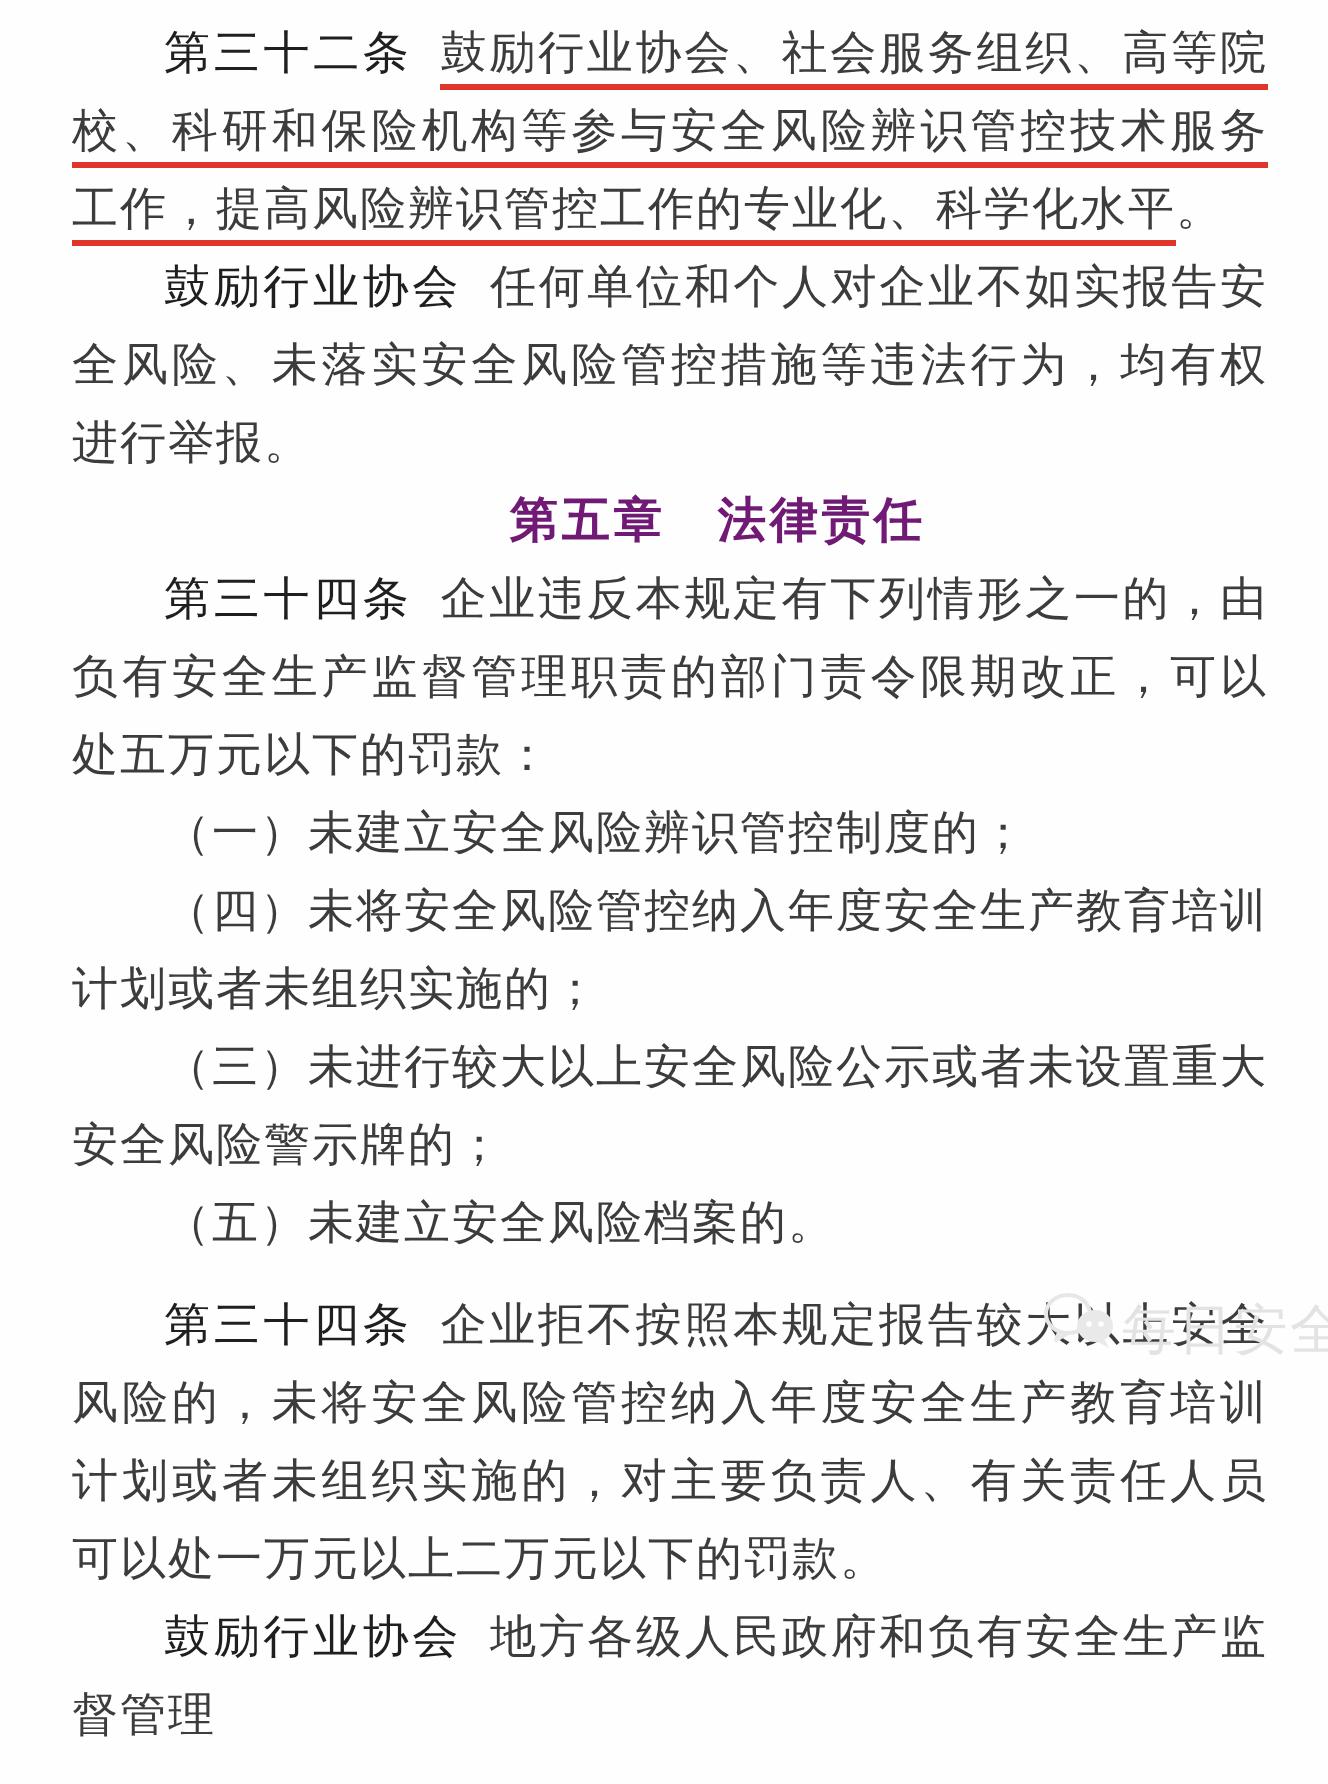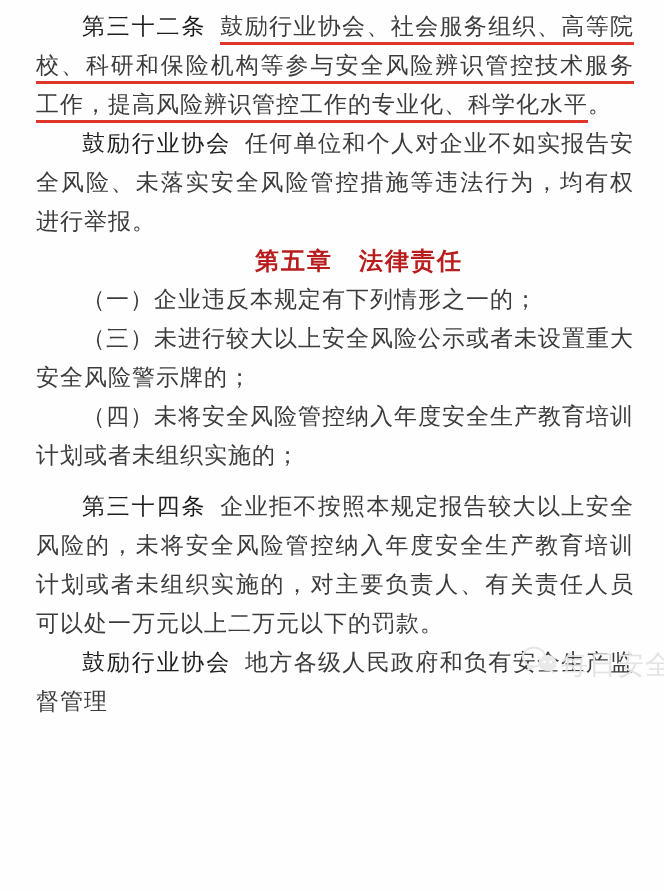--- a/index.html
+++ b/index.html
@@ -39,21 +39,21 @@
     border-bottom: 3.5px solid #e0352a;
     padding-bottom: 3px;
   }
   .chapter-heading {
     margin: 25px 0 39px 0;
     text-align: center;
     text-indent: 0;
     font-family: "Liberation Sans", "DejaVu Sans", sans-serif;
     font-weight: 700;
     font-size: 24px;
-    color: #b91c1c;
+    color: #701a75;
     letter-spacing: 2px;
     line-height: 39px;
   }
   .article-35 {
     margin-top: 12px !important;
   }
   .watermark {
     position: absolute;
     top: 644px;
     left: 521px;
@@ -76,24 +76,26 @@
 
 <div class="page">
   <div class="doc">
 
     <p><span class="article-num">第三十二条</span><span class="red-underline">鼓励行业协会、社会服务组织、高等院校、科研和保险机构等参与安全风险辨识管控技术服务工作，提高风险辨识管控工作的专业化、科学化水平</span><span>。</span></p>
 
     <p><span class="article-num">鼓励行业协会</span><span>任何单位和个人对企业不如实报告安全风险、未落实安全风险管控措施等违法行为，均有权进行举报。</span></p>
 
     <p class="chapter-heading">第五章　法律责任</p>
 
+    <p><span class="article-num">第三十四条</span><span>企业违反本规定有下列情形之一的，由负有安全生产监督管理职责的部门责令限期改正，可以处五万元以下的罚款：</span></p>
 
-    <p>（一）企业违反本规定有下列情形之一的；</p>
+    <p>（一）未建立安全风险辨识管控制度的；</p>
+    <p>（四）未将安全风险管控纳入年度安全生产教育培训计划或者未组织实施的；</p>
     <p>（三）未进行较大以上安全风险公示或者未设置重大安全风险警示牌的；</p>
-    <p>（四）未将安全风险管控纳入年度安全生产教育培训计划或者未组织实施的；</p>
+    <p>（五）未建立安全风险档案的。</p>
 
     <p class="article-35"><span class="article-num">第三十四条</span><span>企业拒不按照本规定报告较大以上安全风险的，未将安全风险管控纳入年度安全生产教育培训计划或者未组织实施的，对主要负责人、有关责任人员可以处一万元以上二万元以下的罚款。</span></p>
 
     <p><span class="article-num">鼓励行业协会</span><span>地方各级人民政府和负有安全生产监督管理</span></p>
 
   </div>
 
   <div class="watermark">
     <span>
       <svg width="38" height="34" viewBox="0 0 38 34" aria-hidden="true">

